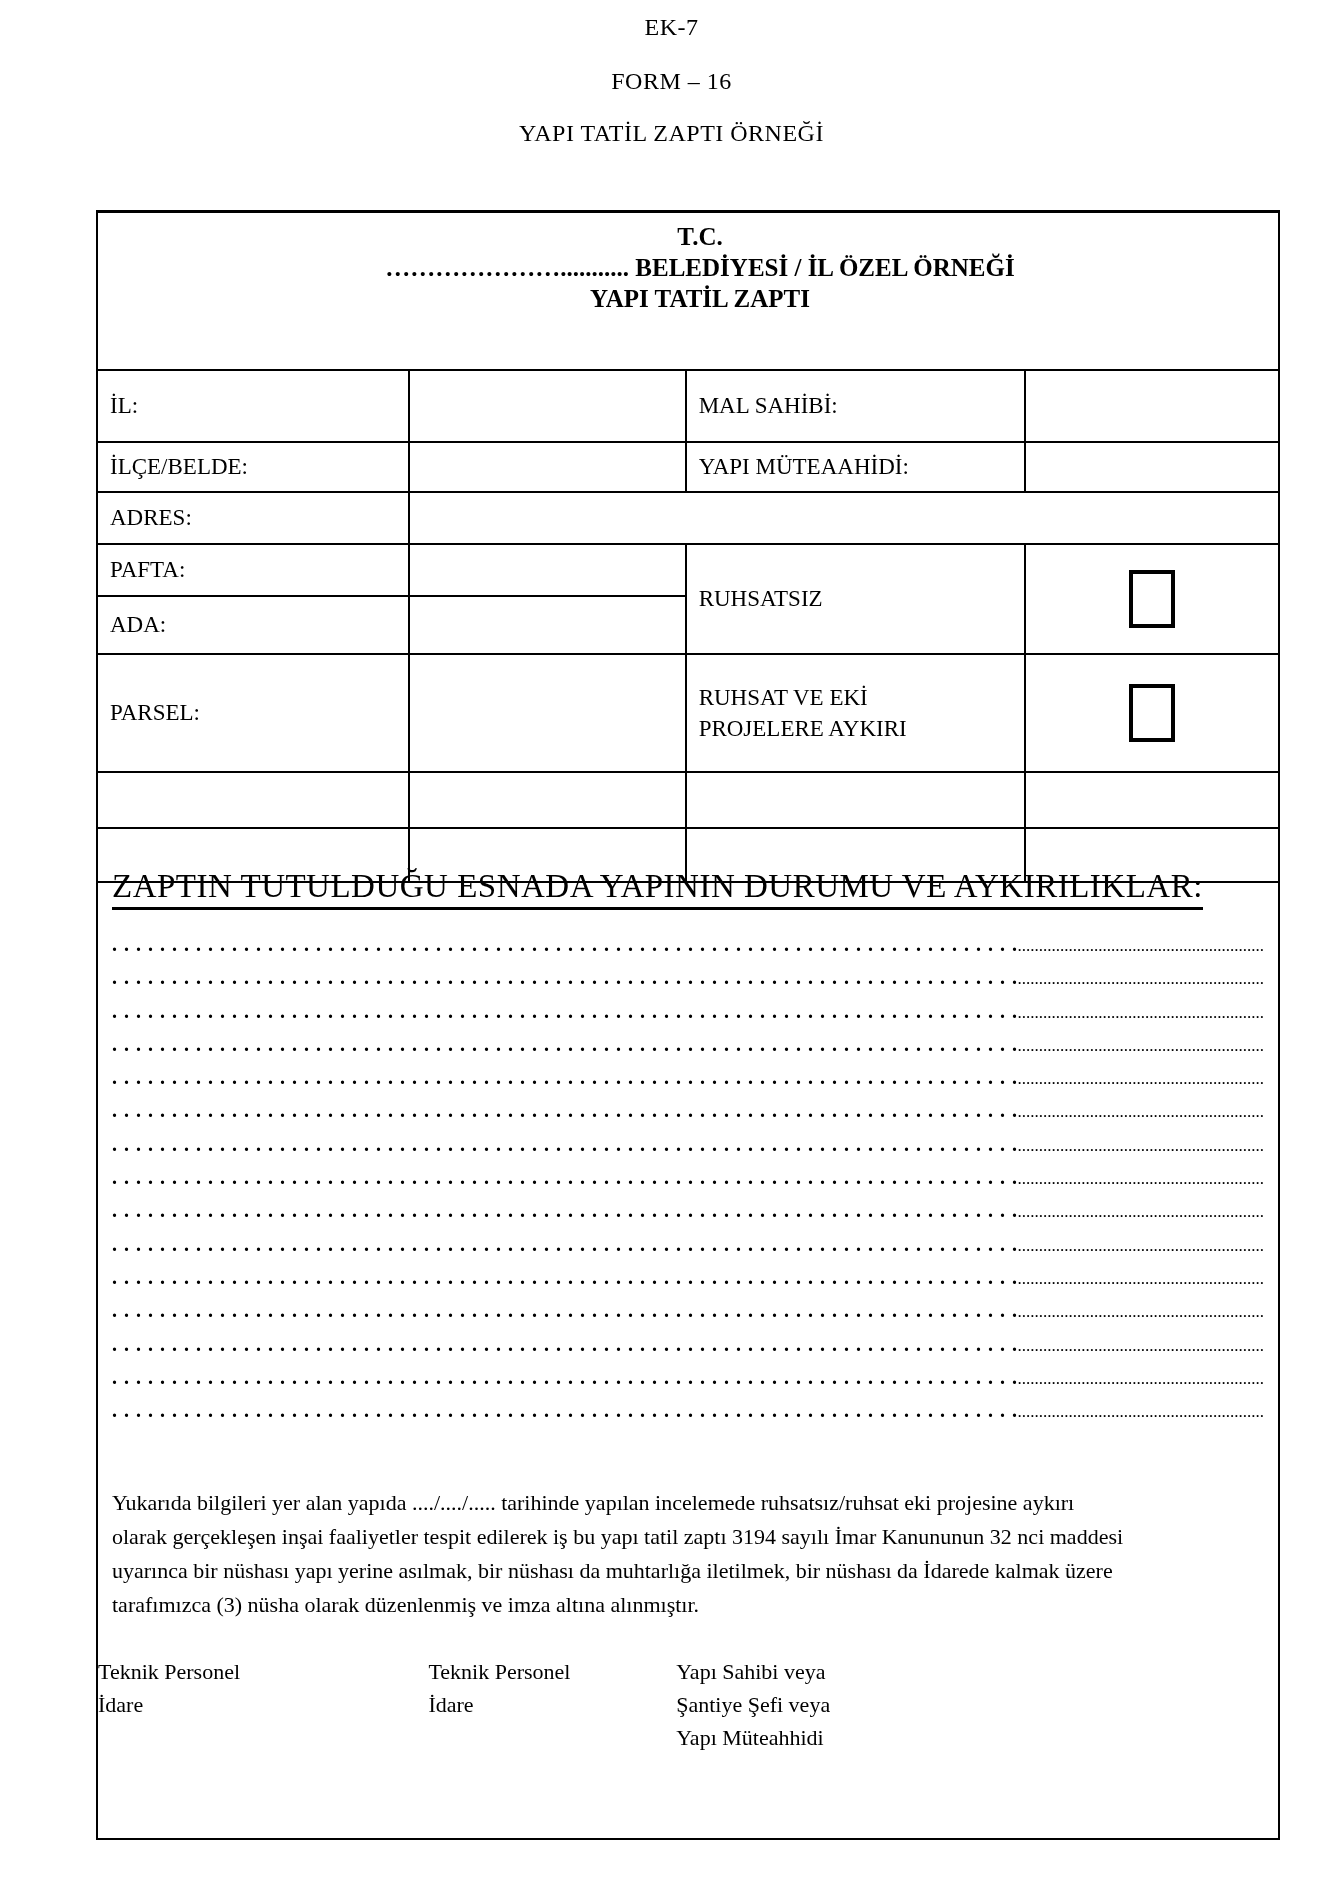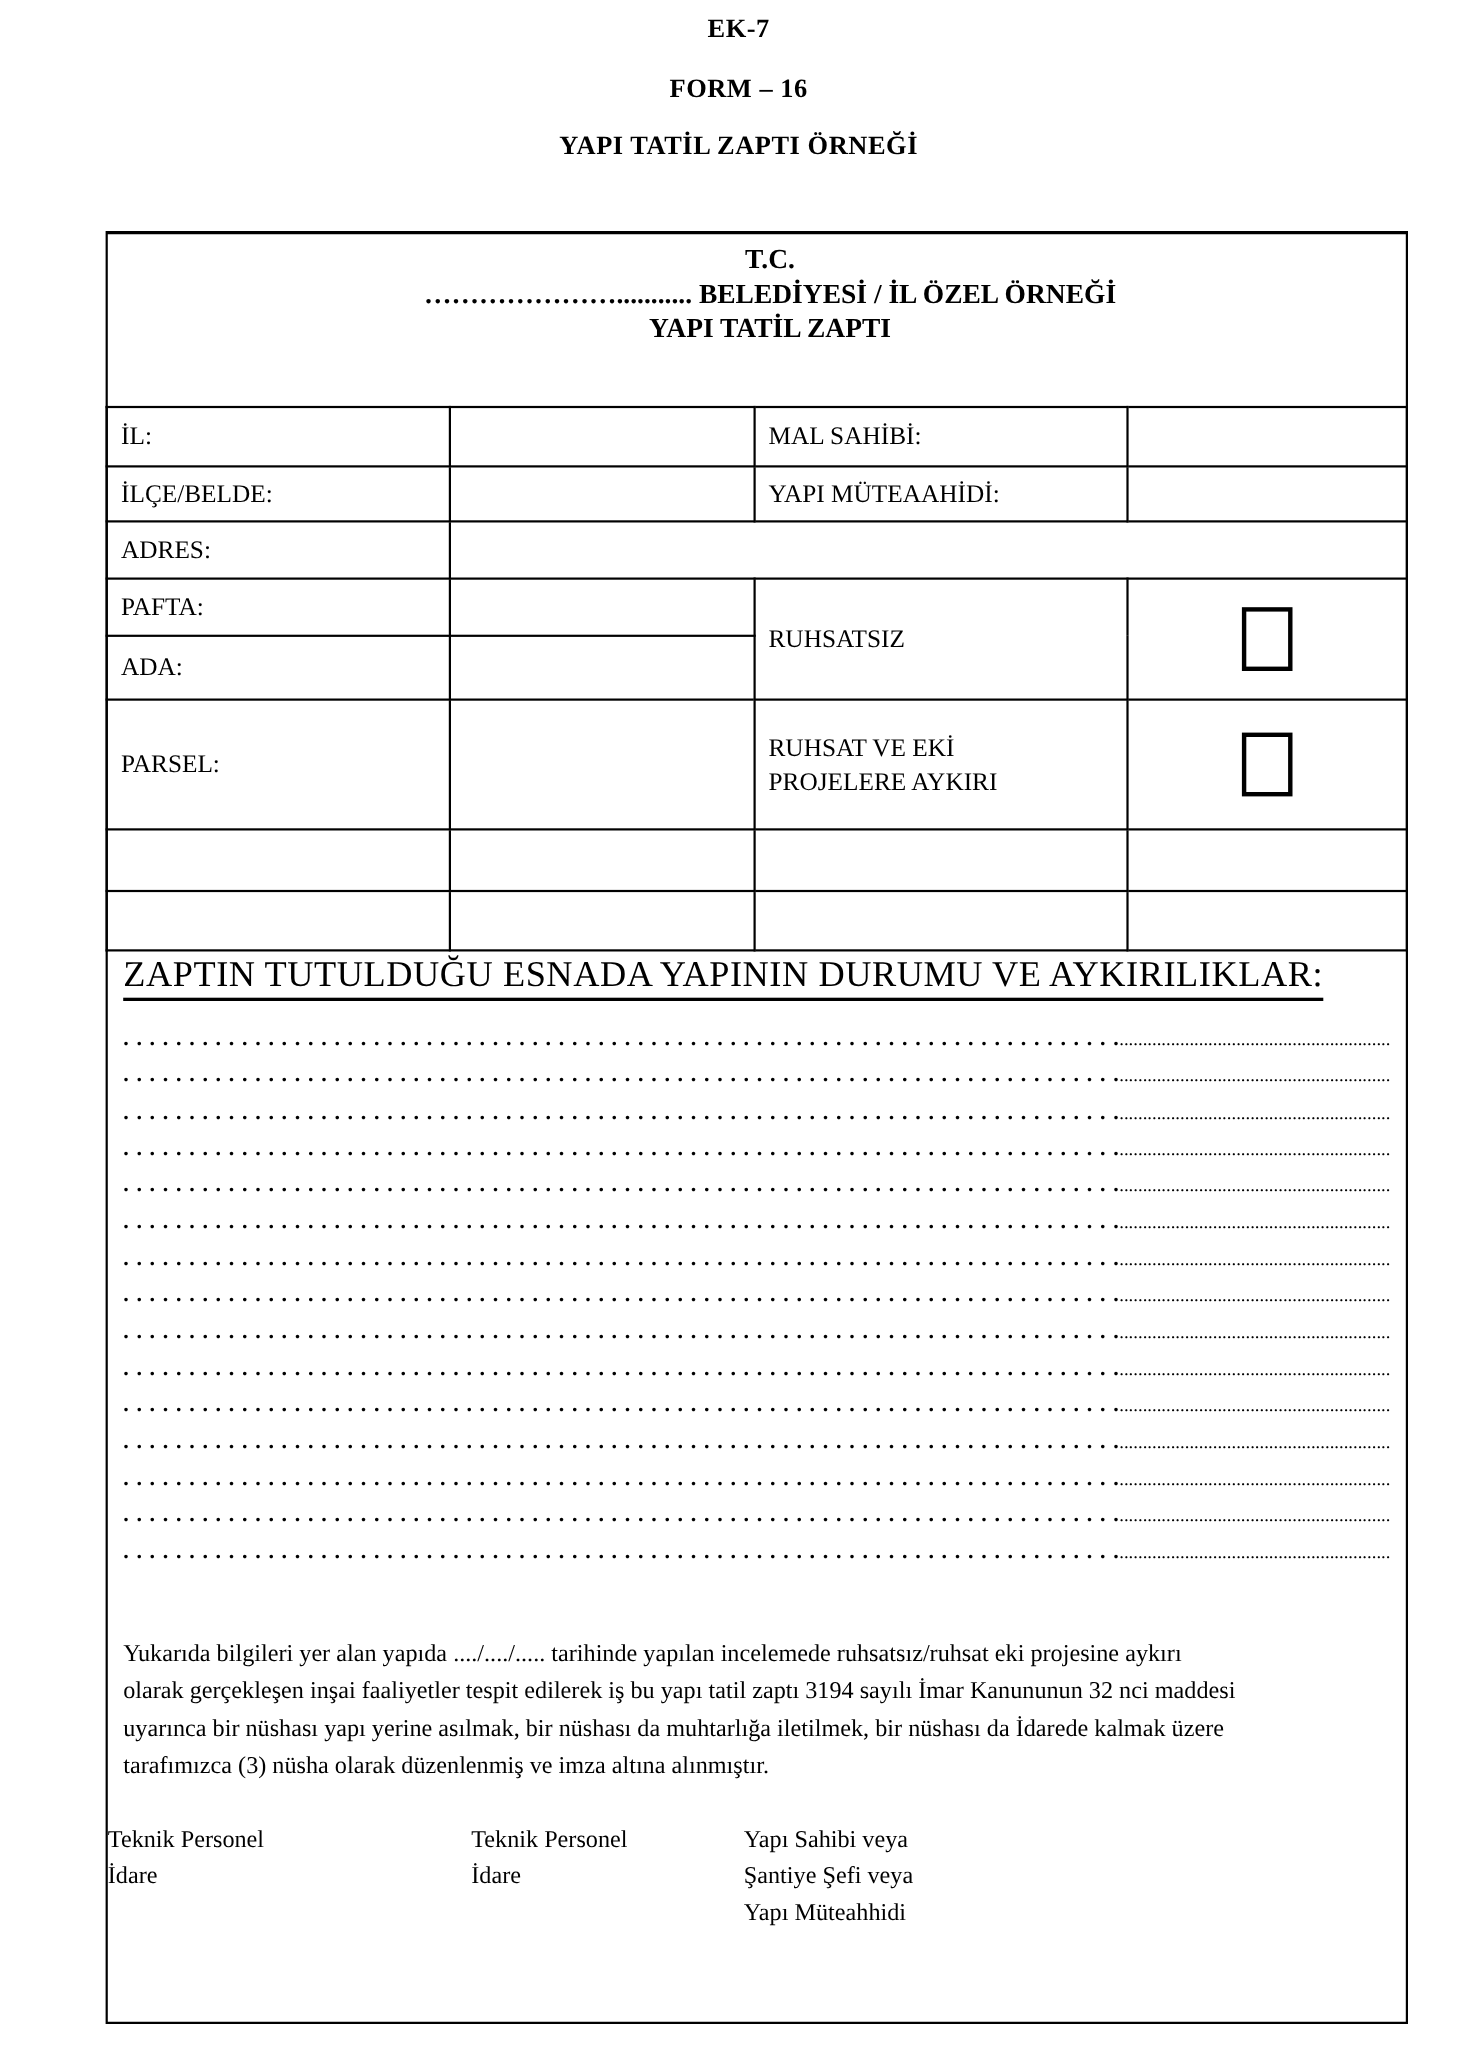--- a/index.html
+++ b/index.html
@@ -9,21 +9,21 @@
     height:1882px;
     background:#ffffff;
     color:#000000;
     font-family:"Liberation Serif", serif;
     overflow:hidden;
   }
   .center-hdr{
     position:absolute;
     left:0; width:100%;
     text-align:center;
-    font-weight:bold;
+    font-weight:normal;
     font-size:24px;
     letter-spacing:0.5px;
   }
   #annex-tag{top:14px;}
   #form-number{top:68px;}
   #document-title{top:120px;}
 
   .form-box{
     position:absolute;
     left:96px; top:210px;
@@ -138,21 +138,21 @@
     </div>
 
     <table class="info-table">
       <colgroup>
         <col class="col-lbl1">
           <col class="col-val1">
           <col class="col-lbl2">
           <col class="col-val2">
       </colgroup>
       <tbody>
-          <tr style="height:54px;">
+          <tr style="height:72px;">
         <td>İL:</td>
         <td></td>
         <td>MAL SAHİBİ:</td>
         <td></td>
       </tr>
       <tr style="height:50px;">
         <td>İLÇE/BELDE:</td>
         <td></td>
         <td>YAPI MÜTEAAHİDİ:</td>
         <td></td>

